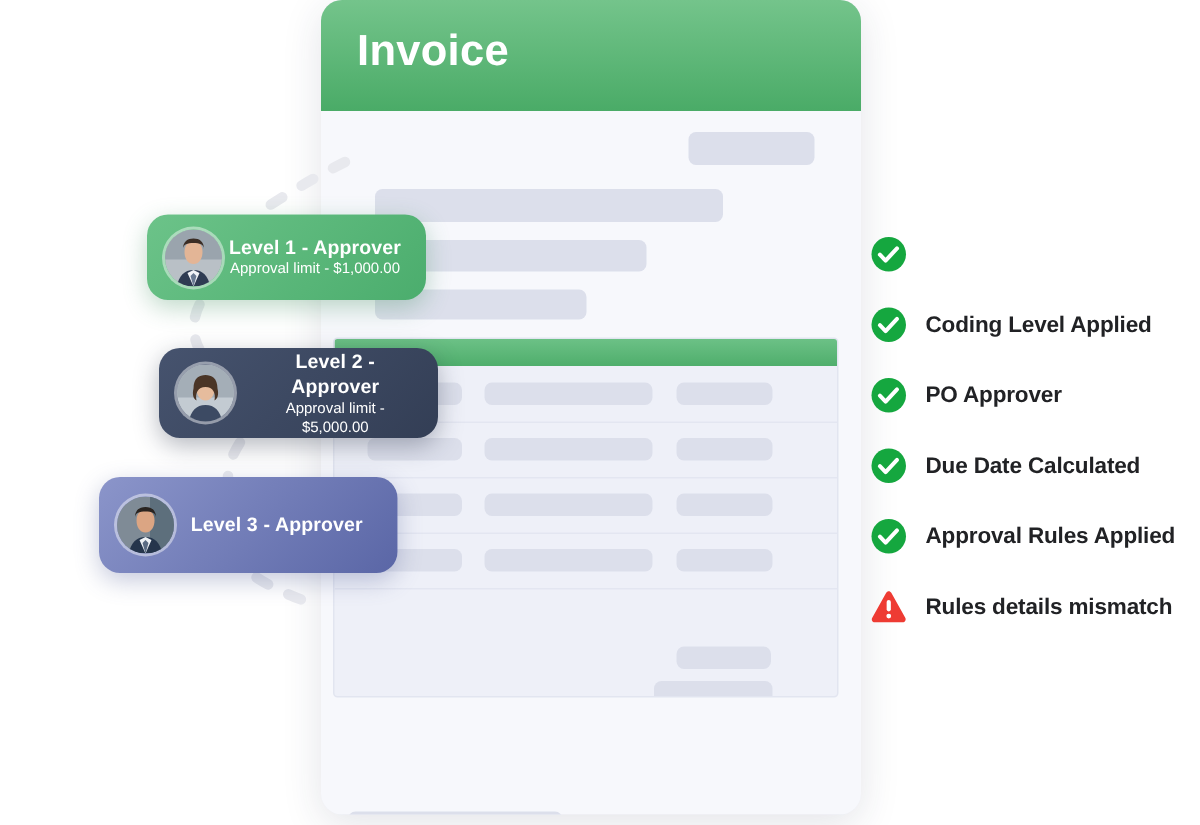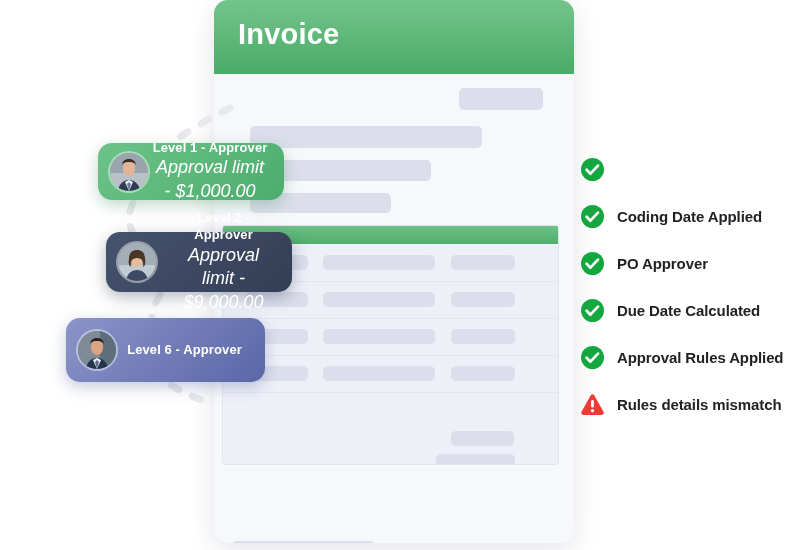--- a/index.html
+++ b/index.html
@@ -152,24 +152,23 @@
     line-height: 1.32;
     padding-left: 4px;
   }
   .approver-card .lvl {
     font-size: 13px;
     font-weight: bold;
     letter-spacing: 0.1px;
     display: block;
   }
   .approver-card .lim {
-    font-size: 18px;
+    font-size: 10px;
     font-weight: normal;
     display: block;
-    font-style: italic;
   }
 
   .card-1 {
     left: 66px; top: 143px; width: 186px; height: 57px;
     background: linear-gradient(135deg, #6cc389 0%, #4bad6d 100%);
     box-shadow: 0 5px 16px rgba(60,140,90,0.33);
     margin-left: 32px;
   }
   .card-2 {
     left: 106px; top: 232px; width: 186px; height: 60px;
@@ -292,38 +291,38 @@
       <svg viewBox="0 0 38 38" xmlns="http://www.w3.org/2000/svg">
         <rect width="38" height="38" fill="#c3cbd2"></rect>
         <rect x="0" y="0" width="38" height="22" fill="#a4aeb7"></rect>
         <path d="M19 9c4 0 6 3 6 7s-2 8-6 8-6-4-6-8 2-7 6-7z" fill="#e6bc9d"></path>
         <path d="M11 16c0-7 4-9 8-9s8 2 8 9c1 4 0 7-2 8 1-5-1-9-6-9s-7 4-6 9c-2-1-3-4-2-8z" fill="#4a3526"></path>
         <path d="M8 38c1-7 5-11 11-11s10 4 11 11z" fill="#3c4a63"></path>
       </svg>
     </div>
     <div class="texts">
       <span class="lvl">Level 2 - Approver</span>
-      <span class="lim">Approval limit - $9,000.00</span>
+      <span class="lim">Approval limit - $5,000.00</span>
     </div>
   </div>
 
   <div class="approver-card card-3">
     <div class="avatar">
       <svg viewBox="0 0 38 38" xmlns="http://www.w3.org/2000/svg">
         <rect width="38" height="38" fill="#7f8b96"></rect>
         <rect x="22" y="0" width="16" height="38" fill="#5d6f7c"></rect>
         <path d="M19 9c4 0 6 3 6 7s-2 8-6 8-6-4-6-8 2-7 6-7z" fill="#dba583"></path>
         <path d="M12 14c0-5 3-7 7-7s7 2 7 7c0-3-3-4-7-4s-7 1-7 4z" fill="#2a2420"></path>
         <path d="M8 38c1-7 5-11 11-11s10 4 11 11z" fill="#25354c"></path>
         <path d="M19 27l-4 2 4 9 4-9z" fill="#eef1f5"></path>
         <path d="M19 29l-2 2 2 7 2-7z" fill="#5a6b83"></path>
       </svg>
     </div>
     <div class="texts">
-      <span class="lvl">Level 6 - Approver</span>
+      <span class="lvl">Level 3 - Approver</span>
     </div>
   </div>
 
   <div class="checklist">
 
     <div class="check-item">
       <span class="ic">
         <svg viewBox="0 0 25 25" xmlns="http://www.w3.org/2000/svg">
           <circle cx="12.5" cy="12.5" r="11.5" fill="#15a73f"></circle>
           <path d="M6.6 12.8l3.8 3.9 7.6-8.1" fill="none" stroke="#ffffff" stroke-width="2.7" stroke-linecap="round" stroke-linejoin="round"></path>
@@ -332,21 +331,21 @@
       <span class="lbl"></span>
     </div>
 
     <div class="check-item">
       <span class="ic">
         <svg viewBox="0 0 25 25" xmlns="http://www.w3.org/2000/svg">
           <circle cx="12.5" cy="12.5" r="11.5" fill="#15a73f"></circle>
           <path d="M6.6 12.8l3.8 3.9 7.6-8.1" fill="none" stroke="#ffffff" stroke-width="2.7" stroke-linecap="round" stroke-linejoin="round"></path>
         </svg>
       </span>
-      <span class="lbl">Coding Date Applied</span>
+      <span class="lbl">Coding Level Applied</span>
     </div>
 
     <div class="check-item">
       <span class="ic">
         <svg viewBox="0 0 25 25" xmlns="http://www.w3.org/2000/svg">
           <circle cx="12.5" cy="12.5" r="11.5" fill="#15a73f"></circle>
           <path d="M6.6 12.8l3.8 3.9 7.6-8.1" fill="none" stroke="#ffffff" stroke-width="2.7" stroke-linecap="round" stroke-linejoin="round"></path>
         </svg>
       </span>
       <span class="lbl">PO Approver</span>

